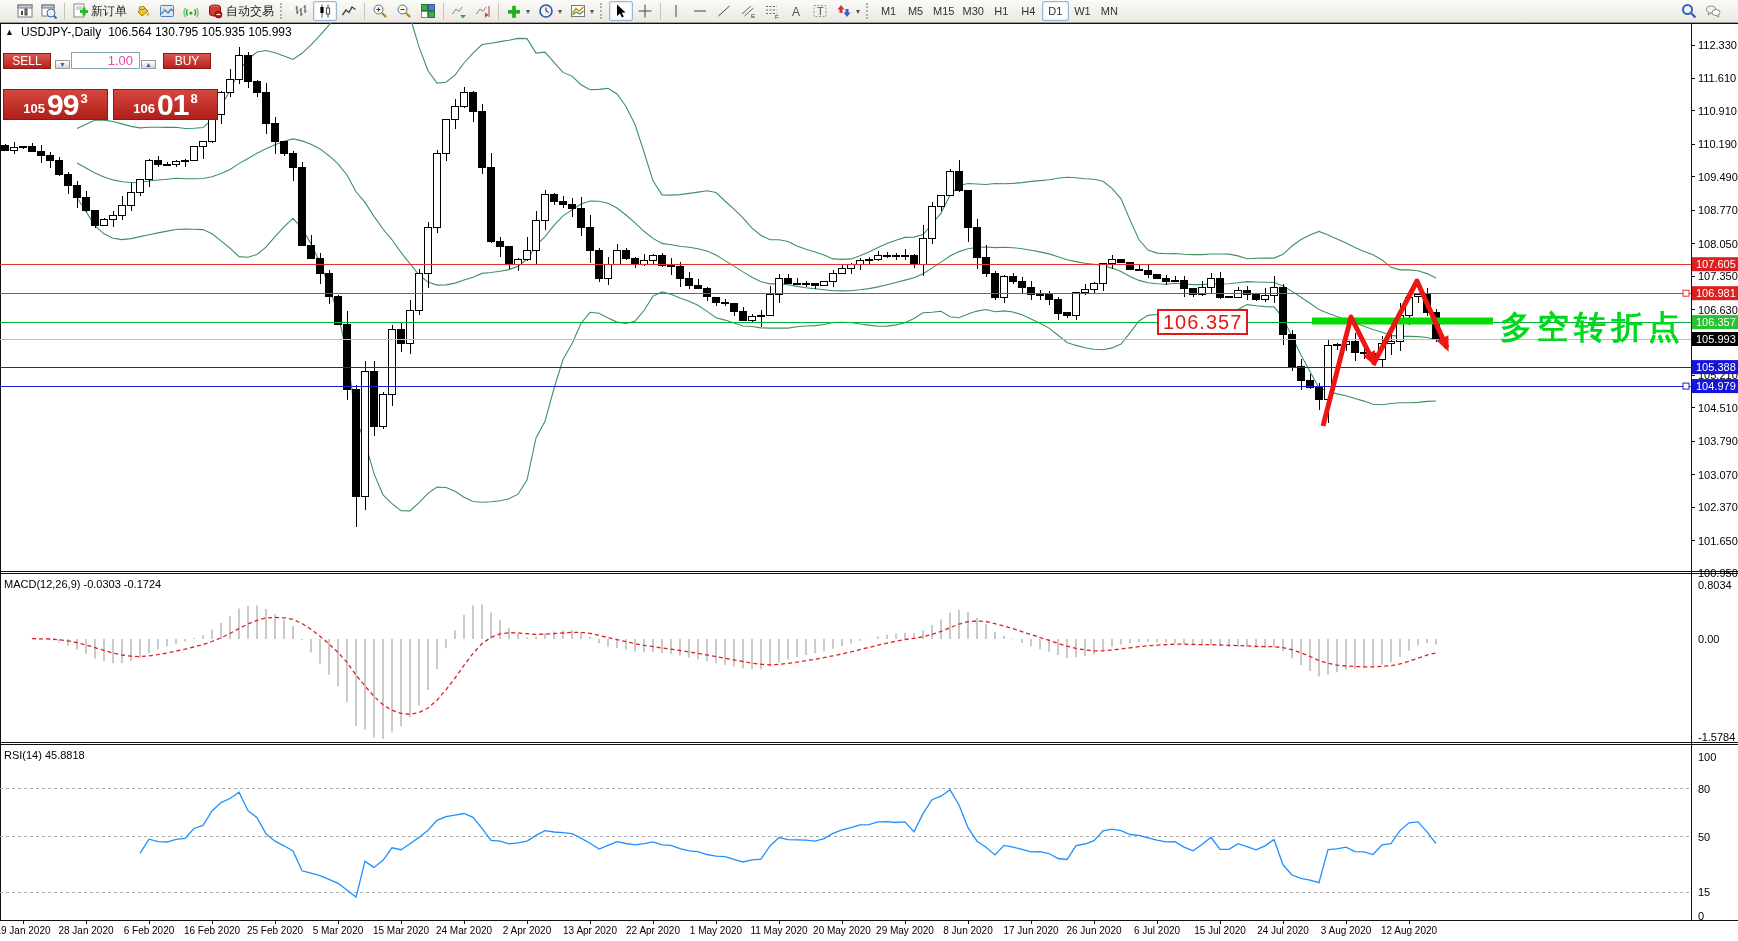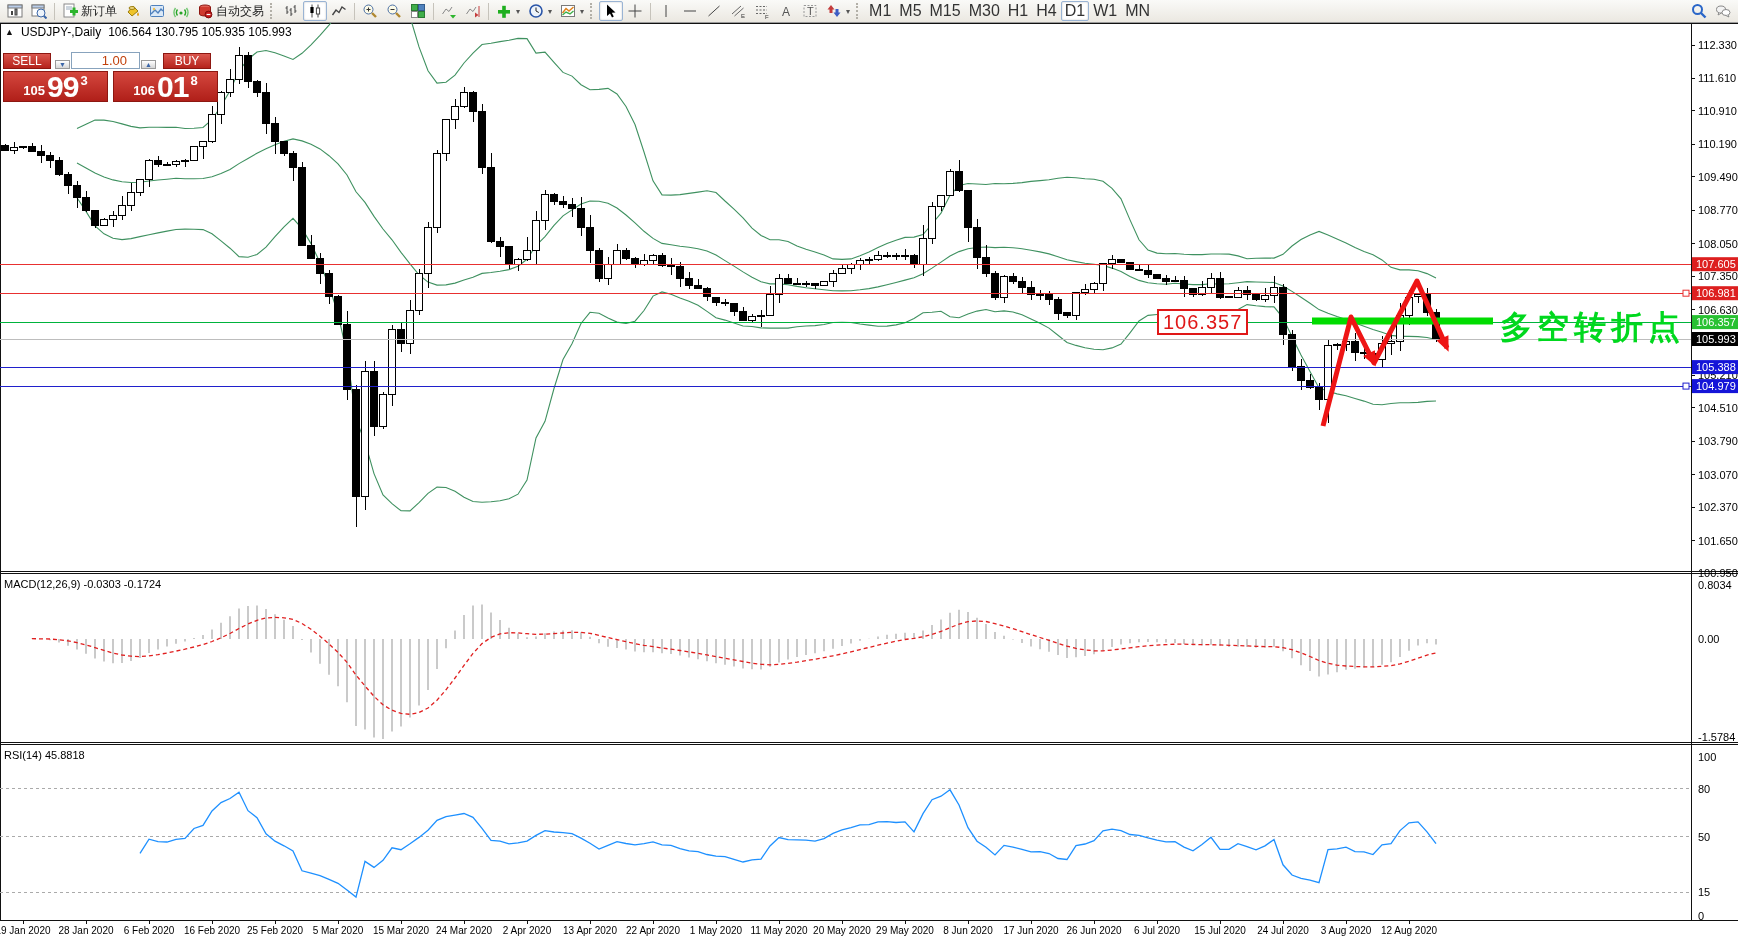--- a/index.html
+++ b/index.html
@@ -1,49 +1,49 @@
 <!DOCTYPE html>
 <html><head>
 <meta charset="utf-8">
 <style>
   html,body{margin:0;padding:0}
   body{width:1738px;height:941px;overflow:hidden;background:#fff;
        font-family:"Liberation Sans",sans-serif;position:relative}
   
   .toolbar{position:absolute;left:0;top:0;width:1738px;height:23px;box-sizing:border-box;
     background:linear-gradient(#fafaf8,#ebe8e1);border-bottom:1px solid #9a9a9a;
-    display:flex;align-items:center;padding:0 3px;z-index:5}
+    display:flex;align-items:center;padding:0 13px;z-index:5}
   .tbtn{height:20px;min-width:22px;padding:0 3px;display:flex;align-items:center;justify-content:center;
     border:1px solid transparent;border-radius:2px;font-size:12px;color:#222;gap:3px;box-sizing:border-box}
   .tbtn.active{background:#fff;border-color:#9ab4d4;box-shadow:inset 0 0 2px #c2c2c2}
-  .tf{min-width:27px;font-size:16px;color:#333;justify-content:center}
+  .tf{min-width:27px;font-size:11px;color:#333;justify-content:center}
   .tsep{width:1px;height:17px;background:#c6c3bb;margin:0 3px}
   .thandle{width:5px;height:16px;margin:0 2px;border-left:2px dotted #b3b0a8}
   .caret{font-size:8px;color:#555;margin-left:1px}
   .tlabel{font-size:12px;color:#222;white-space:nowrap}
   .spacer{flex:1}
   .ticon{width:16px;height:16px;display:block}
   
   #chart{position:absolute;left:0;top:0;z-index:1}
   #chart text{font-family:"Liberation Sans",sans-serif}
   
   .symbolbar{position:absolute;left:5px;top:25px;z-index:6;font-size:12px;color:#000;
     display:flex;align-items:center;gap:7px;white-space:nowrap}
   .symbolbar .tri{font-size:9px;color:#111}
   .symbolbar .sym{font-weight:normal}
   .oneclick{position:absolute;left:3px;top:37px;width:215px;z-index:6;font-size:12px}
   .oc-top{display:flex;align-items:flex-end;height:32px}
   .oc-btn{background:linear-gradient(#da574e,#b5231c);border:1px solid #8d1711;color:#fff;
     width:48px;display:flex;align-items:center;justify-content:center;font-size:12px;box-sizing:border-box}
   .oc-spin{width:15px;background:linear-gradient(#fff,#d6d6d6);border:1px solid #9a9a9a;color:#3c66a8;
     display:flex;align-items:center;justify-content:center;font-size:7px;box-sizing:border-box}
-  .oc-vol{width:69px;background:#fff;border:1px solid #88a3bd;color:#c2410c;display:flex;align-items:center;
-    justify-content:flex-end;padding-right:12px;font-size:13px;box-sizing:border-box}
+  .oc-vol{width:69px;background:#fff;border:1px solid #88a3bd;color:#ec4899;display:flex;align-items:center;
+    justify-content:flex-end;padding-right:6px;font-size:13px;box-sizing:border-box}
   .oc-top .gap4{width:4px}.oc-top .gap1{width:1px}.oc-top .gap7{width:7px}
-  .oc-prices{display:flex;margin-top:2px;gap:5px}
+  .oc-prices{display:flex;margin-top:20px;gap:5px}
   .oc-price{flex:1;height:31px;background:linear-gradient(#d4473e,#b01f19);border:1px solid #8d1711;
     color:#fff;display:flex;align-items:flex-end;justify-content:center;gap:2px;padding-bottom:2px;box-sizing:border-box}
   .oc-price .sm{font-size:13px;line-height:16px;font-weight:bold}
   .oc-price .big{font-size:30px;line-height:25px;font-weight:700;letter-spacing:-1px}
   .oc-price .sup{font-size:13px;line-height:13px;align-self:flex-start;margin-top:2px;font-weight:bold}
   .callout{position:absolute;left:1157px;top:309px;z-index:6;border:2px solid #e01818;background:#fff;
     color:#e01818;font-size:20px;line-height:22px;padding:0 4px;letter-spacing:1px}
   .cnlabel{position:absolute;left:1500px;top:306px;z-index:6;color:#00d81e;font-size:32px;
     font-weight:bold;letter-spacing:5px;white-space:nowrap}
 </style>

